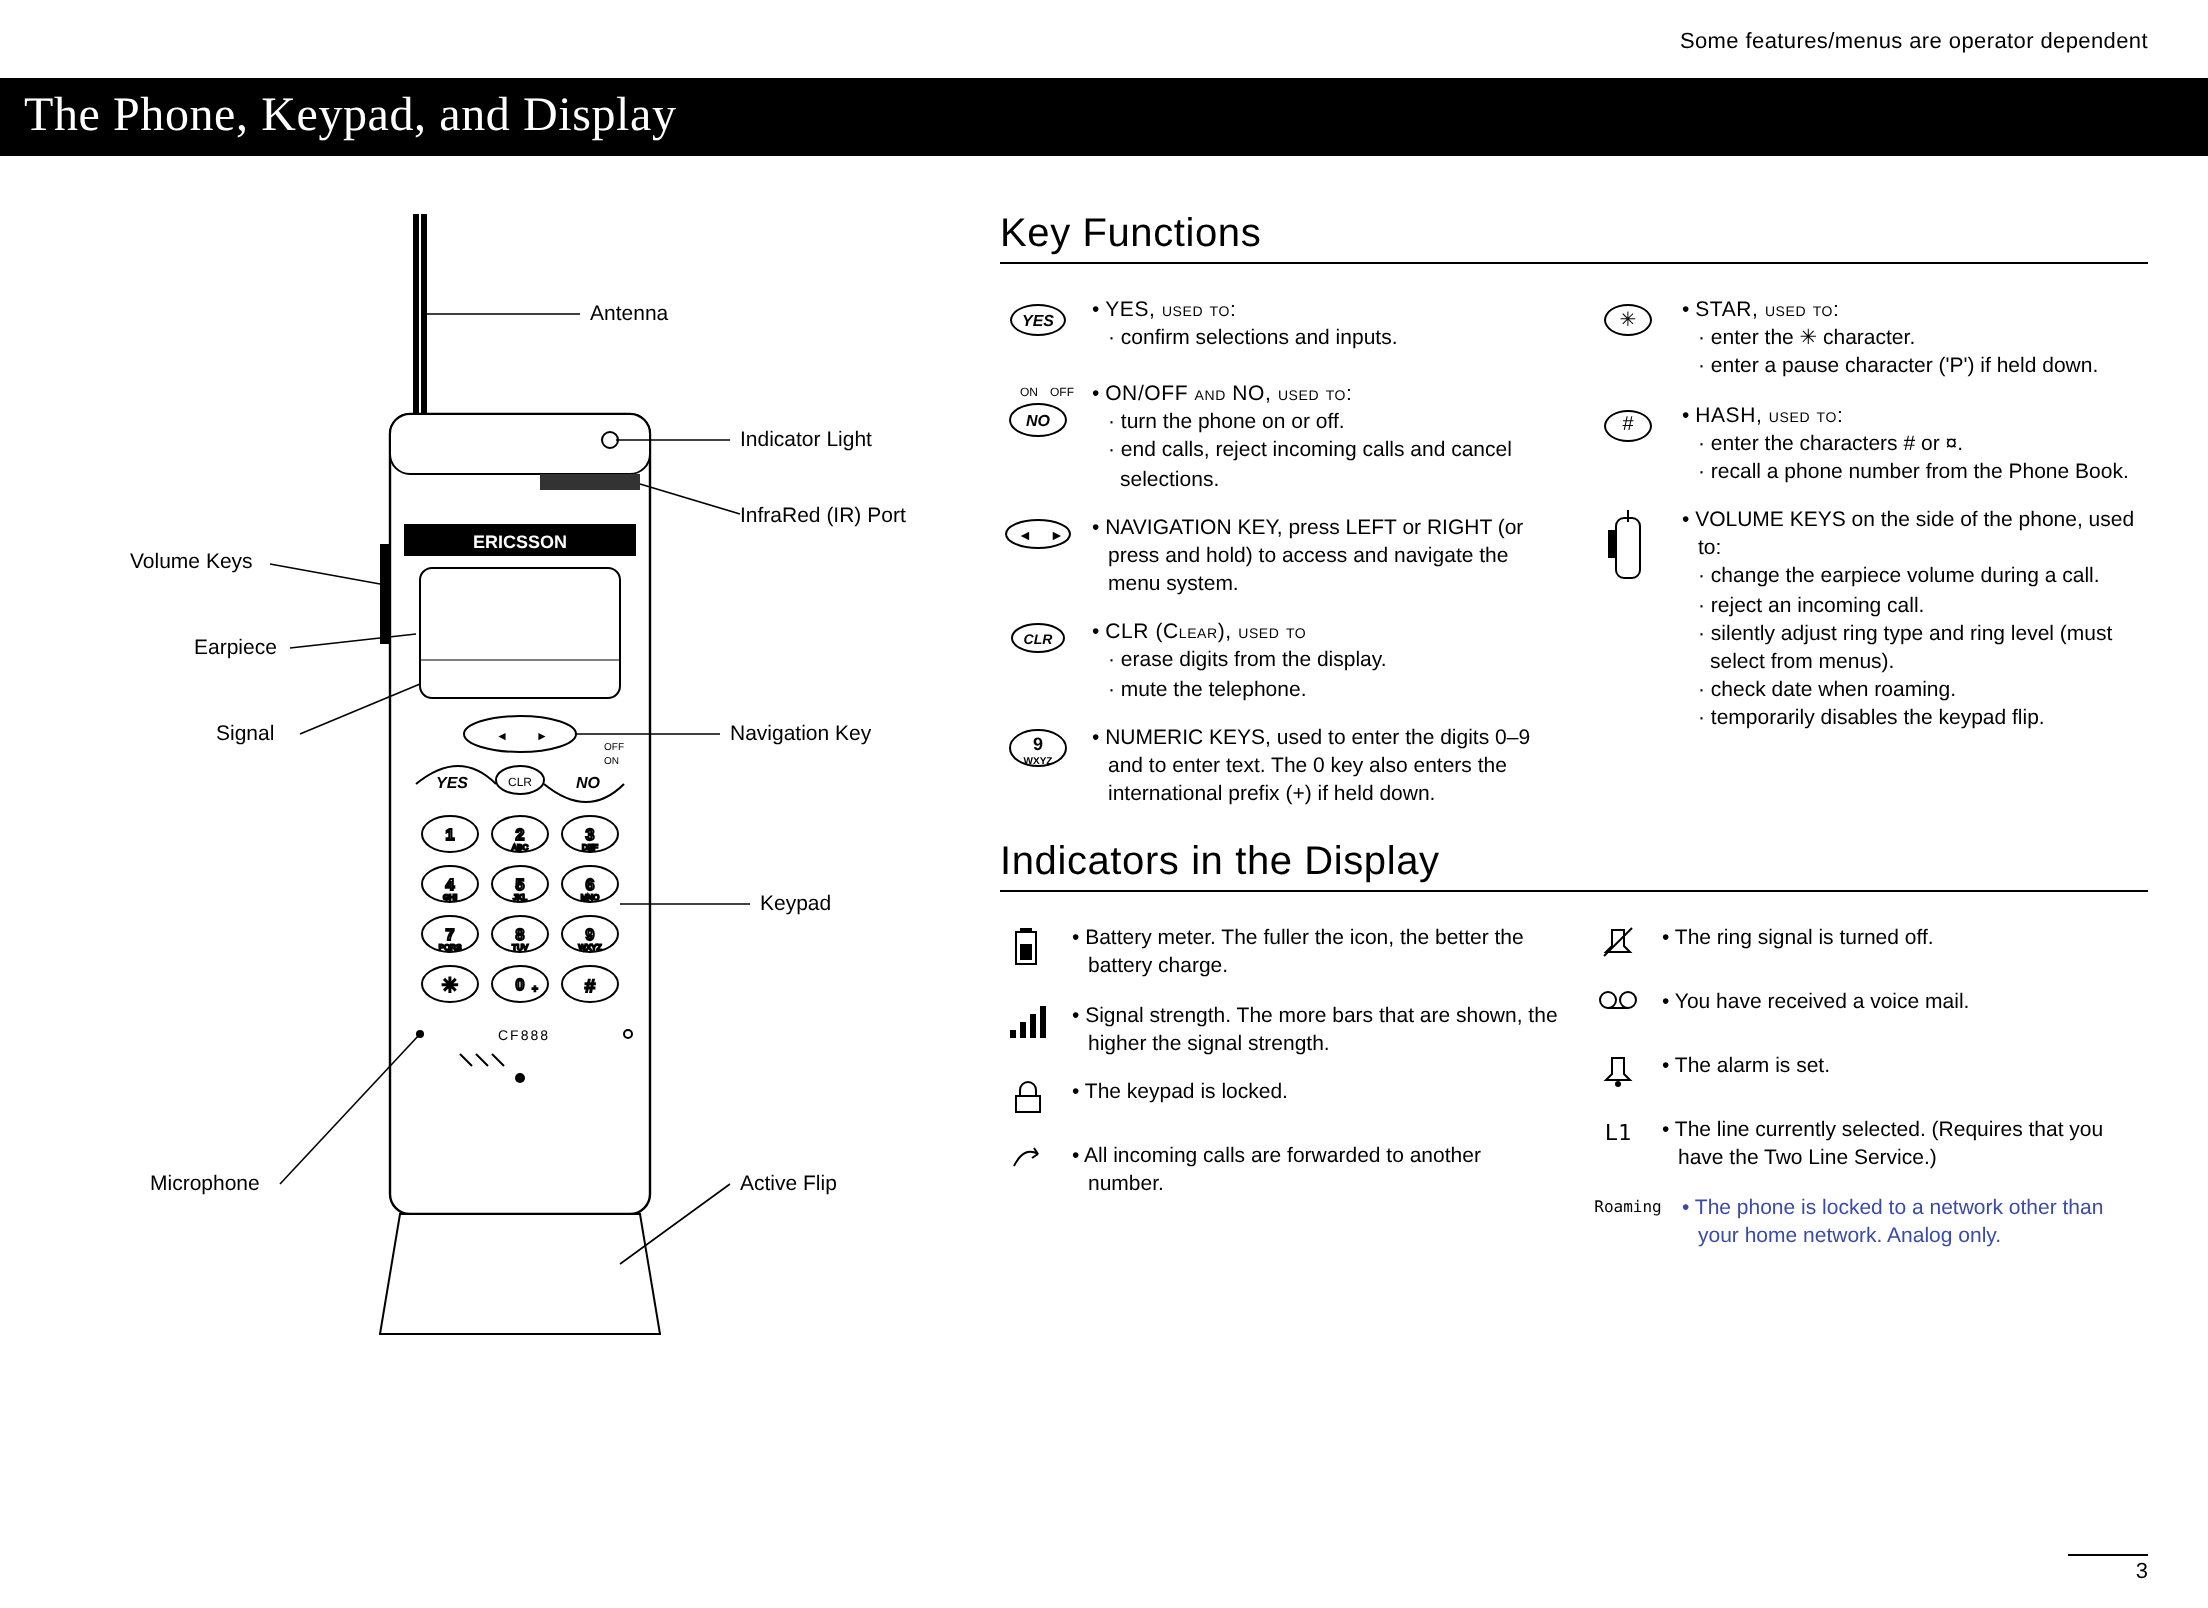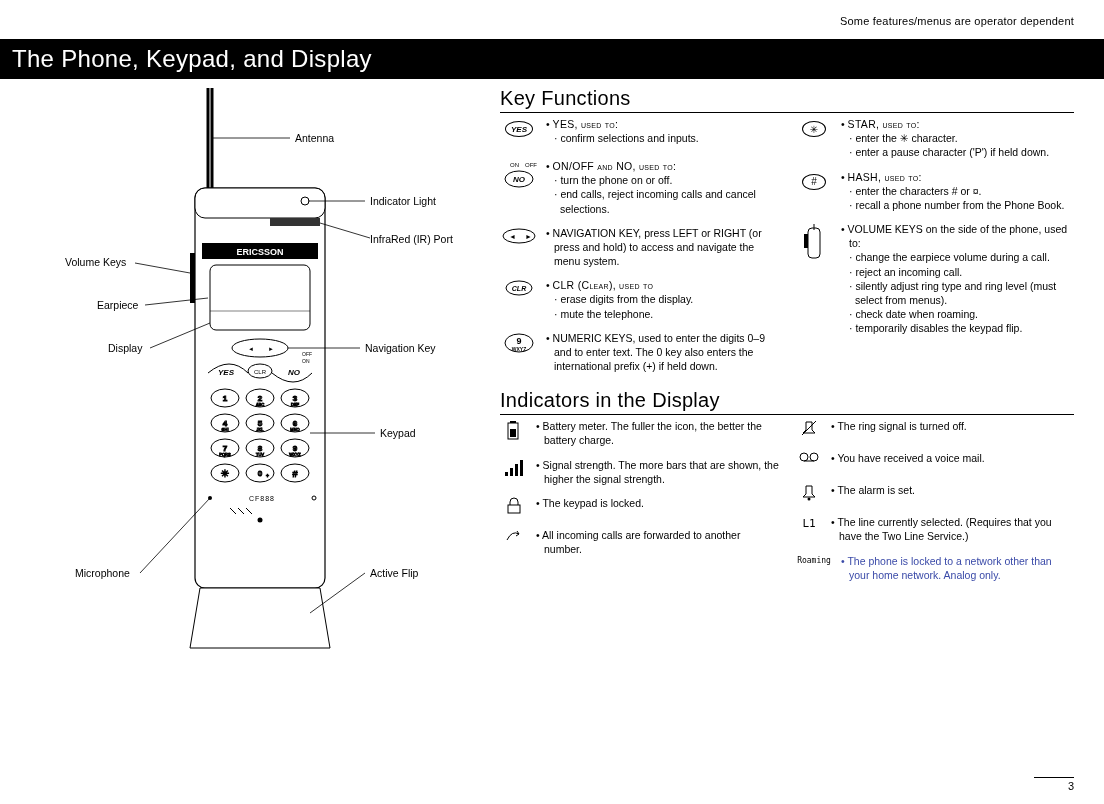--- a/index.html
+++ b/index.html
@@ -18,22 +18,23 @@
     font-size: 11px;
     margin-bottom: 12px;
     letter-spacing: 0.2px;
   }
   .title-bar {
     background: #000;
     color: #fff;
     font-size: 24px;
     font-weight: 300;
     padding: 6px 12px;
-    margin: 0 -30px 4px -30px;
+    margin: 0 -30px 24px -30px;
     letter-spacing: 0.3px;
+    font-family: Liberation Serif, serif;
   }
   .main {
     display: flex;
     gap: 20px;
   }
   .left-col {
     width: 450px;
     position: relative;
     height: 610px;
   }
@@ -65,21 +66,21 @@
     position: absolute;
     top: 0; left: 0;
     width: 100%; height: 100%;
   }
   
   h2.section {
     font-size: 20px;
     font-weight: 400;
     border-bottom: 1px solid #000;
     padding-bottom: 2px;
-    margin-bottom: 4px;
+    margin-bottom: 16px;
     margin-top: 4px;
     letter-spacing: 0.3px;
   }
   .two-col {
     display: flex;
     gap: 16px;
   }
   .col { flex: 1; }
   .kf-item, .ind-item {
     display: flex;
@@ -240,21 +241,21 @@
         <line class="lead" x1="280" y1="350" x2="345" y2="350"></line>
         <line class="lead" x1="180" y1="415" x2="110" y2="490"></line>
         <line class="lead" x1="280" y1="530" x2="335" y2="490"></line>
       </svg>
 
       <div class="phone-label lRight" style="top:49px;left:265px">Antenna</div>
       <div class="phone-label lRight" style="top:112px;left:340px">Indicator Light</div>
       <div class="phone-label lRight" style="top:150px;left:340px">InfraRed (IR) Port</div>
       <div class="phone-label lLeft" style="top:173px;left:35px">Volume Keys</div>
       <div class="phone-label lLeft" style="top:216px;left:67px">Earpiece</div>
-      <div class="phone-label lLeft" style="top:259px;left:78px">Display</div>
+      <div class="phone-label lLeft" style="top:259px;left:78px">Signal</div>
       <div class="phone-label lRight" style="top:259px;left:335px">Navigation Key</div>
       <div class="phone-label lRight" style="top:344px;left:350px">Keypad</div>
       <div class="phone-label lLeft" style="top:484px;left:45px">Microphone</div>
       <div class="phone-label lRight" style="top:484px;left:340px">Active Flip</div>
     </div>
   </div>
 
   <div class="right-col">
     <h2 class="section">Key Functions</h2>
 

